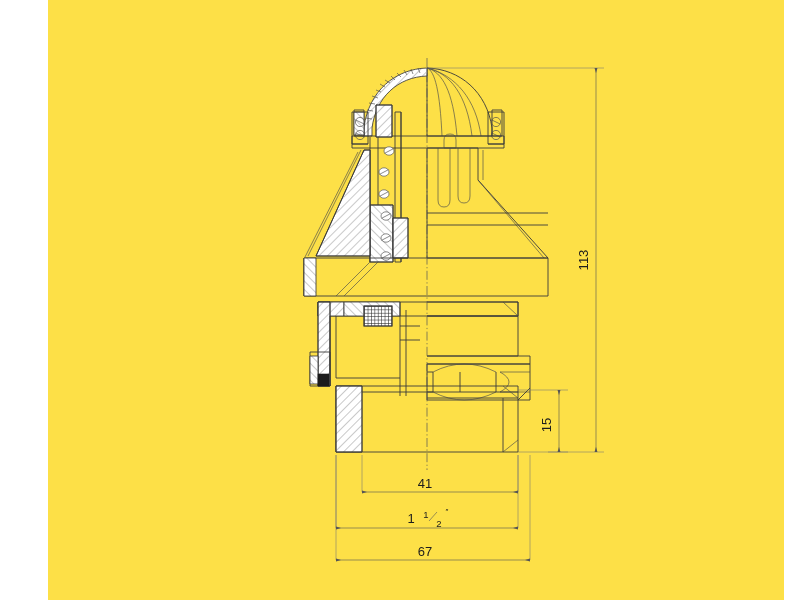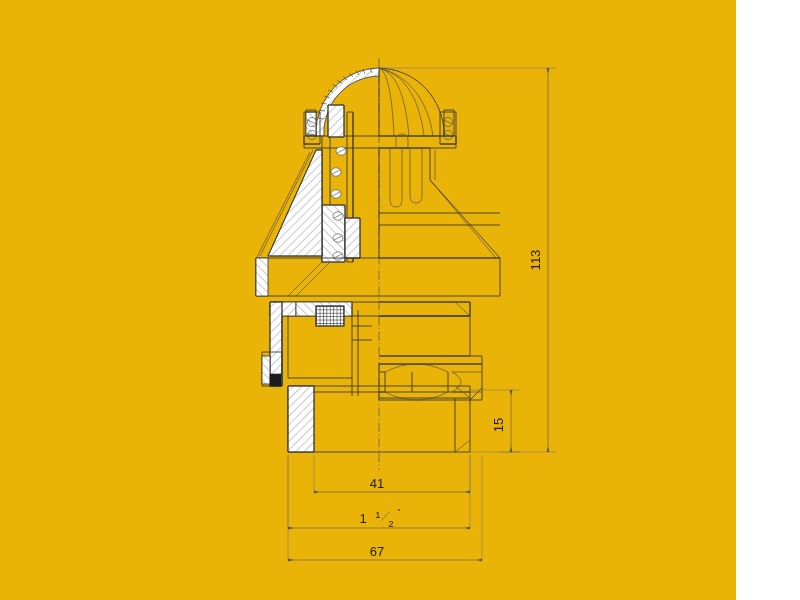--- a/index.html
+++ b/index.html
@@ -11,21 +11,22 @@
   body {
     width: 800px;
     height: 600px;
     overflow: hidden;
     font-family: "Liberation Sans", sans-serif;
   }
   #drawing-root {
     position: relative;
     width: 736px;
     height: 600px;
-    background: #eab308;
+    background: #fde047;
+    margin-left: 48px;
   }
   svg#technical-drawing {
     display: block;
     width: 800px;
     height: 600px;
   }
   .ln {
     fill: none;
     stroke: #3a3a3a;
     stroke-width: 0.9;

